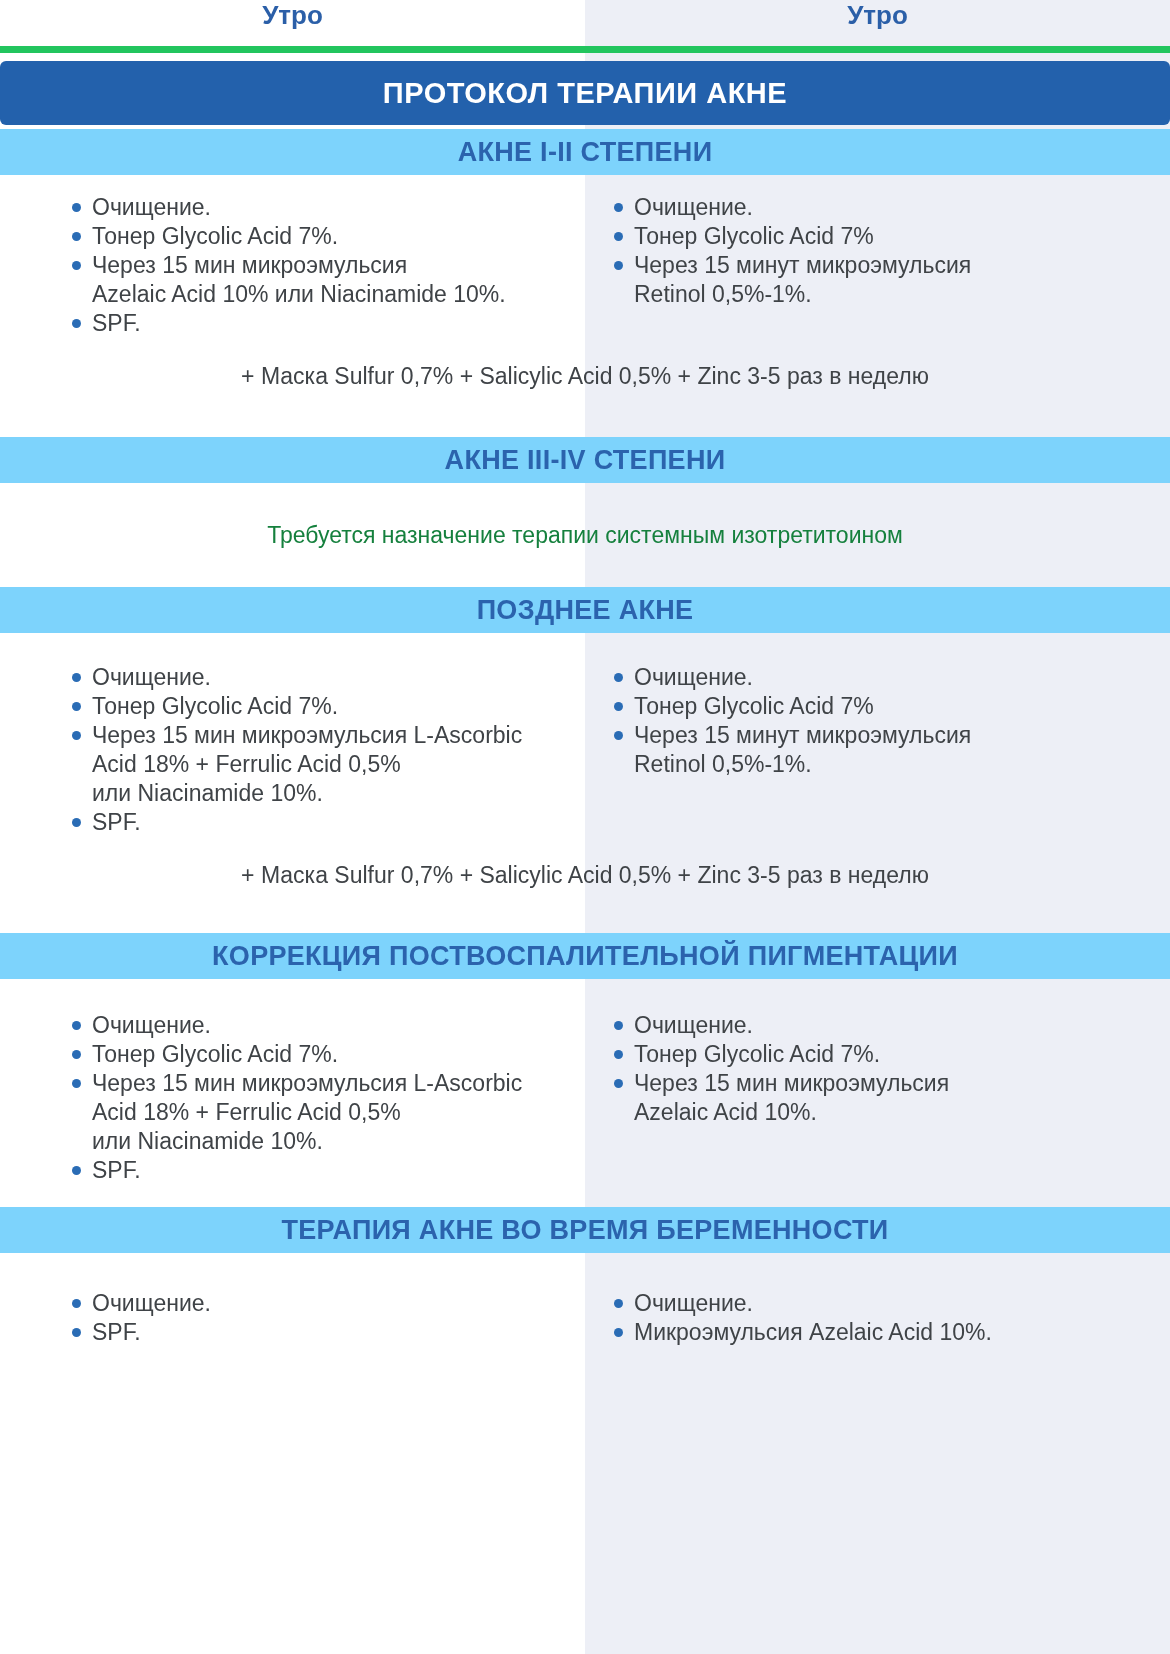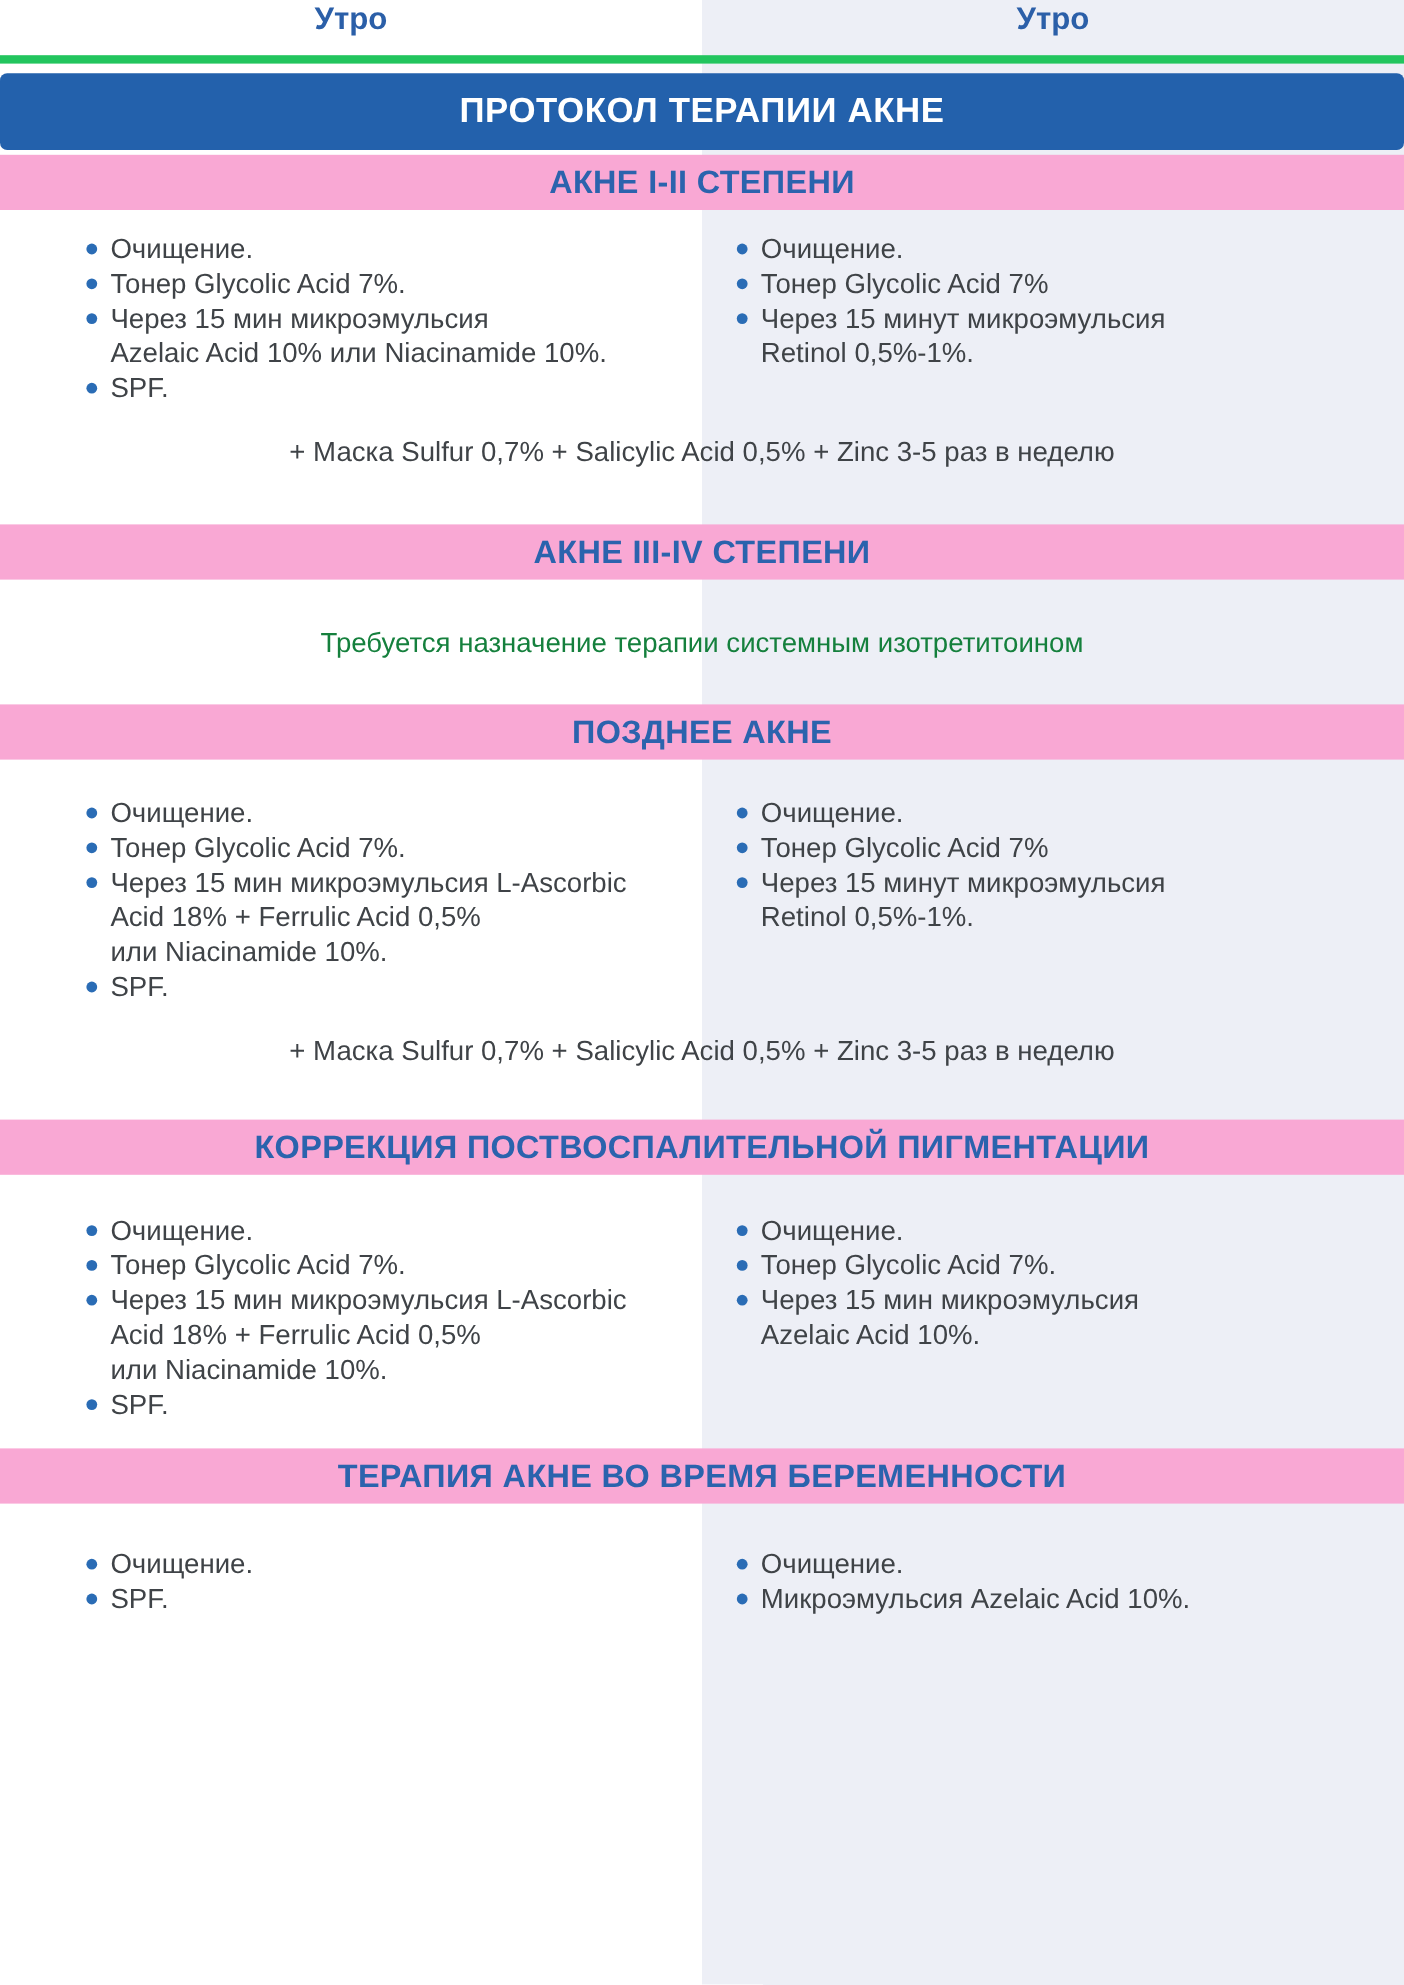--- a/index.html
+++ b/index.html
@@ -30,21 +30,21 @@
   .gap8{height:8px;}
   .gap4{height:4px;}
 
   .banner{
     height:64px;border-radius:6px;background:#2361ac;
     display:flex;align-items:center;justify-content:center;
     color:#ffffff;font-weight:bold;font-size:29px;letter-spacing:.5px;
   }
 
   .band{
-    height:46px;background:#f9a8d4;
+    height:46px;background:#7dd3fc;
     display:flex;align-items:center;justify-content:center;
     color:#2b63ad;font-weight:bold;font-size:27px;letter-spacing:.3px;
   }
 
   .content{display:flex;flex-direction:column;}
   .c1{height:262px;padding-top:18px;box-sizing:border-box;}
   .c2{height:104px;padding-top:38px;box-sizing:border-box;}
   .c3{height:300px;padding-top:30px;box-sizing:border-box;}
   .c4{height:228px;padding-top:32px;box-sizing:border-box;}
   .c5{flex:1;padding-top:36px;box-sizing:border-box;}

